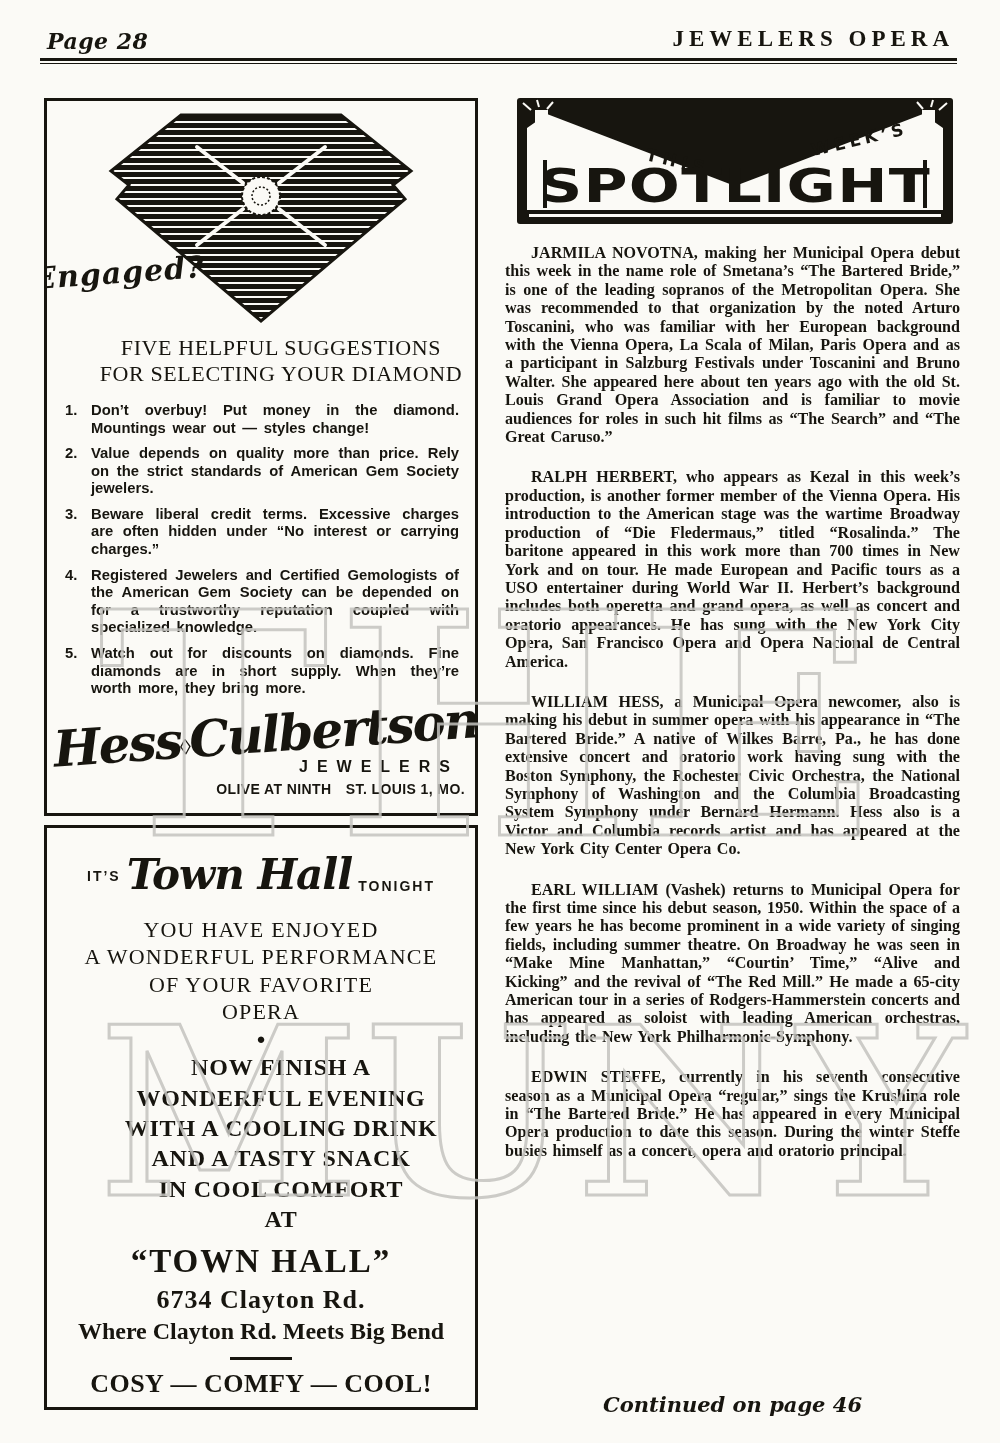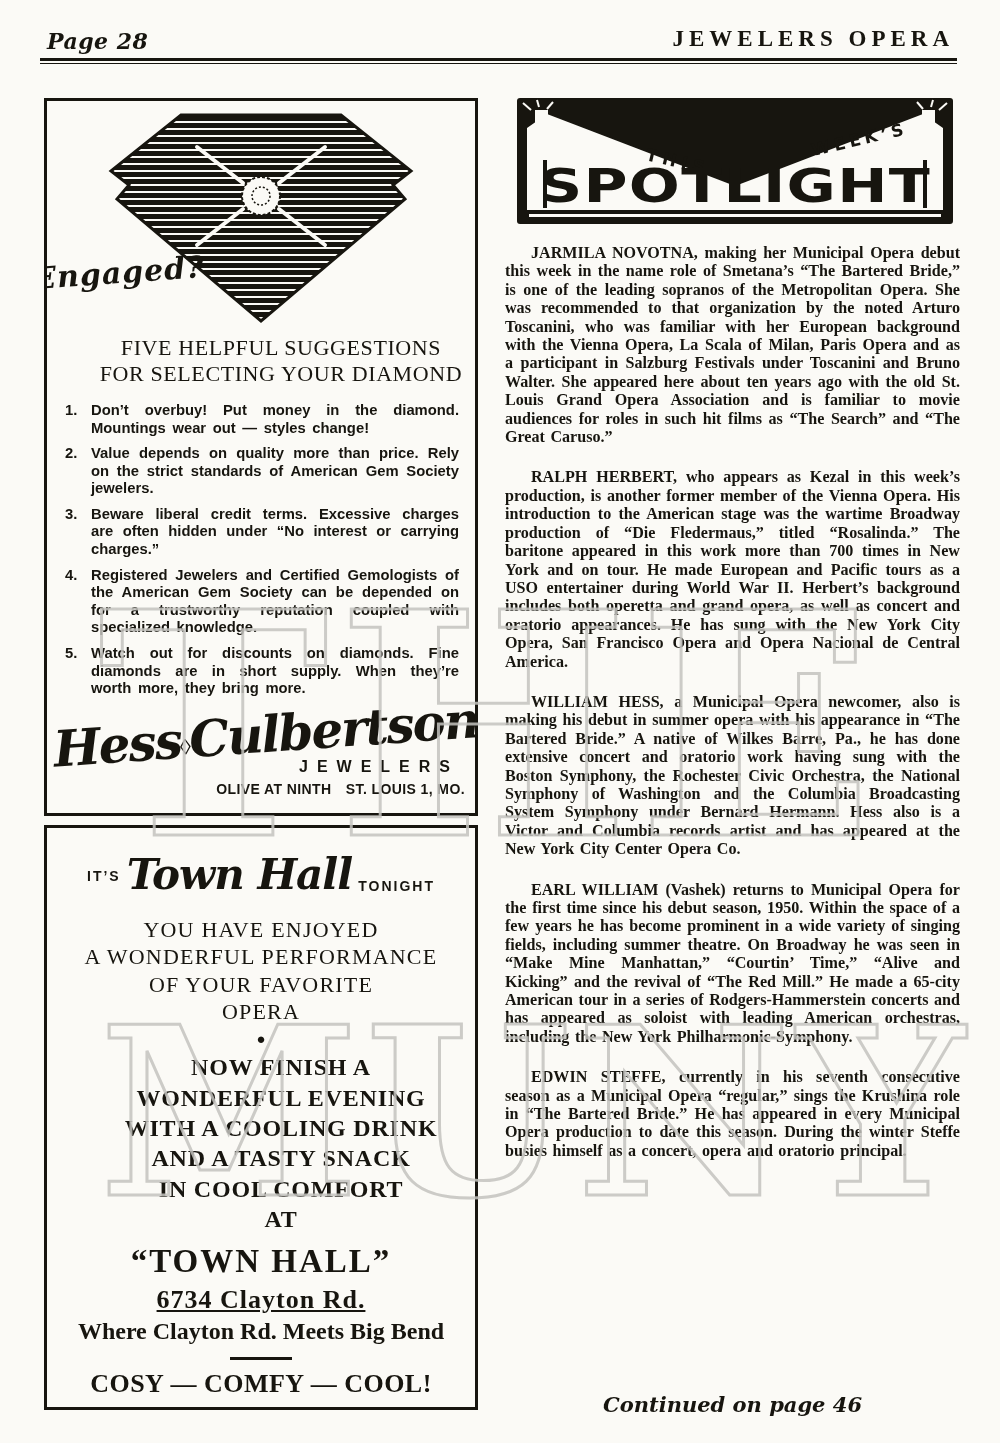--- a/index.html
+++ b/index.html
@@ -36,21 +36,21 @@
 
   .townhall{margin-top:9px;height:585px;text-align:center;position:relative;overflow:hidden;}
   .th-header{margin-top:26px;white-space:nowrap;}
   .th-its{font:700 14px "Liberation Sans",sans-serif;letter-spacing:2px;vertical-align:8px;}
   .th-script{font:italic 700 42px/1 "DejaVu Serif",serif;letter-spacing:-1px;margin:0 2px;}
   .th-tonight{font:700 14px "Liberation Sans",sans-serif;letter-spacing:2px;vertical-align:-2px;}
   .th-intro{margin-top:20px;font:400 22px/1.24 "Liberation Serif",serif;letter-spacing:1.2px;}
   .th-bullet{margin-top:6px;font-size:15px;}
   .th-body{margin-top:4px;font:700 24px/1.27 "Liberation Serif",serif;letter-spacing:.8px;padding-left:40px;}
   .th-venue{margin-top:10px;font:700 33px/1 "Liberation Serif",serif;letter-spacing:2px;}
-  .th-addr1{margin-top:9px;font:700 26px/1 "Liberation Serif",serif;letter-spacing:1px;text-decoration:underline;}
+  .th-addr1{margin-top:9px;font:700 26px/1 "Liberation Serif",serif;letter-spacing:1px;}
   .th-addr2{margin-top:6px;font:700 24px/1 "Liberation Serif",serif;}
   .th-rule{width:62px;height:3px;background:var(--ink);margin:14px auto 11px;}
   .th-slogan{font:700 26px/1 "Liberation Serif",serif;letter-spacing:.5px;}
 
   
   .col-right{position:absolute;left:505px;top:98px;width:455px;height:1292px;overflow:hidden;}
   .banner{display:block;margin-left:12px;}
   .articles{margin-top:20px;}
   .articles p{margin:0 0 22px;font:700 16.1px/18.4px "Liberation Serif",serif;text-align:justify;
     text-indent:26px;word-spacing:1.5px;}

